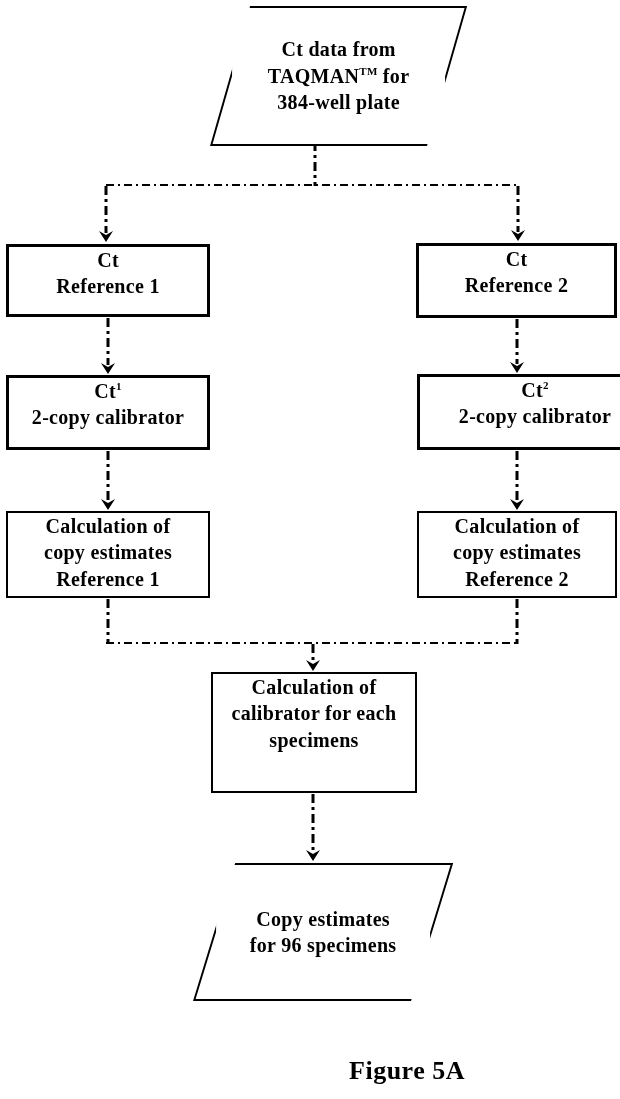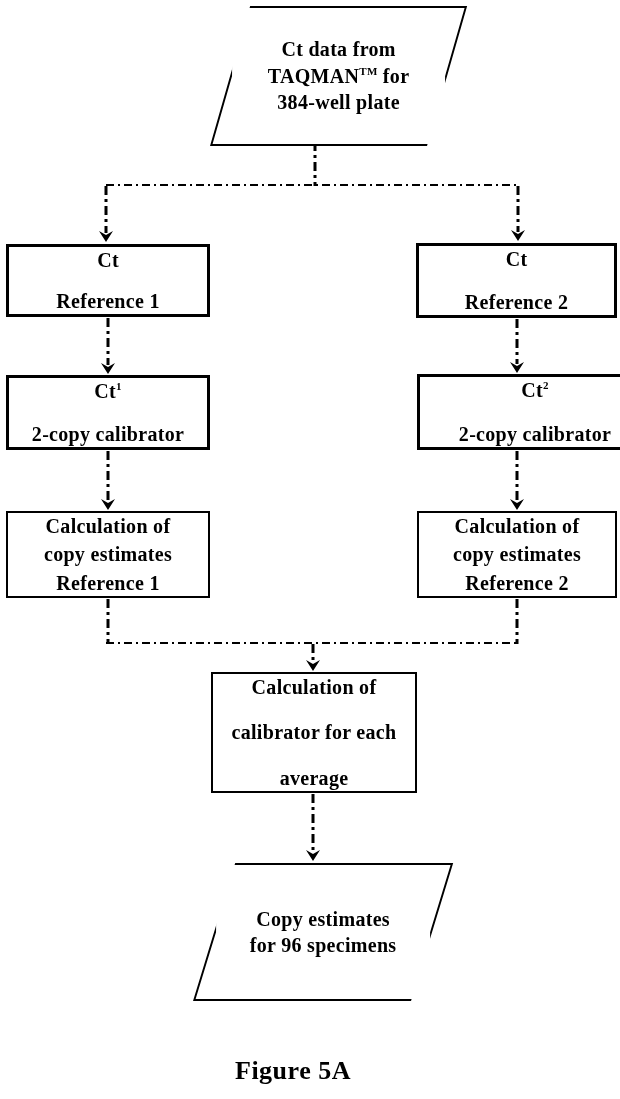--- a/index.html
+++ b/index.html
@@ -11,21 +11,21 @@
     color: #000000;
     font-family: "Liberation Serif", "DejaVu Serif", serif;
     font-weight: bold;
     overflow: hidden;
   }
   .node {
     position: absolute;
     box-sizing: border-box;
     display: flex;
     flex-direction: column;
-    justify-content: space-between;
+    justify-content: flex-start;
     align-items: center;
     text-align: center;
     font-size: 20px;
     line-height: 1.32;
     letter-spacing: 0.3px;
     background: #ffffff;
   }
   .rect   { border: 3px solid #000; }
   .thin   { border-width: 2px; }
   .para   { border: 2px solid #000; transform-origin: 0 100%; background: #ffffff; }
@@ -41,21 +41,21 @@
   .unskew17 { transform: skewX(17deg); }
   .ln { white-space: nowrap; }
   sup { font-size: 0.55em; vertical-align: super; line-height: 0; }
   svg.edges { position: absolute; left: 0; top: 0; }
   .vline { stroke: #000; stroke-width: 3; stroke-dasharray: 9 4 3 4; fill: none; }
   .hline { stroke: #000; stroke-width: 2; stroke-dasharray: 8 4 2 4; fill: none; }
   .ah { fill: #000; stroke: none; }
   .caption {
     position: absolute;
     left: 235px; top: 1056px; width: 230px;
-    text-align: left;
+    text-align: right;
     font-size: 26px;
     letter-spacing: 0.5px;
   }
 </style>
 </head>
 <body>
 
 <div class="canvas">
 
   <svg class="edges" width="620" height="1099" viewBox="0 0 620 1099" aria-hidden="true">
@@ -127,21 +127,21 @@
 
   <div class="node rect thin" style="left:417px; top:511px; width:200px; height:87px;">
     <div class="ln">Calculation of</div>
     <div class="ln">copy estimates</div>
     <div class="ln">Reference 2</div>
   </div>
 
   <div class="node rect thin" style="left:211px; top:672px; width:206px; height:121px;">
     <div class="ln">Calculation of</div>
     <div class="ln">calibrator for each</div>
-    <div class="ln">average</div>
+    <div class="ln">specimens</div>
   </div>
 
   <div class="para skew17" style="position:absolute; left:193px; top:863px; width:214px; height:134px;">
     <div class="para-inner unskew17 node" style="position:static; font-size:20px;">
       <div class="ln">Copy estimates</div>
       <div class="ln">for 96 specimens</div>
     </div>
   </div>
 
   <div class="caption">Figure 5A</div>

